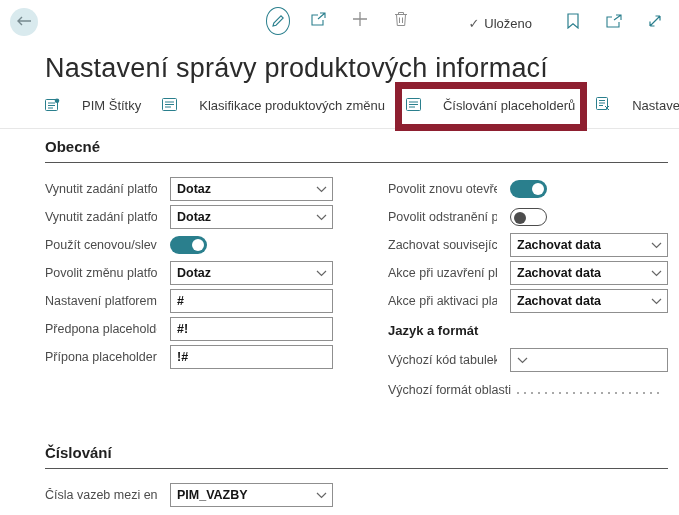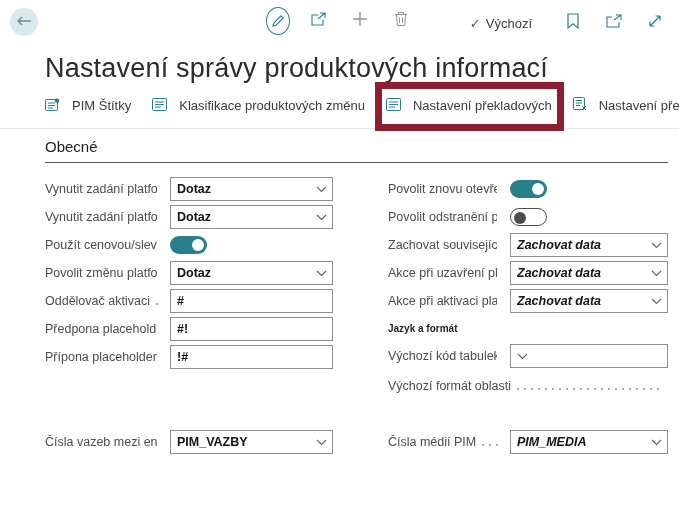--- a/index.html
+++ b/index.html
@@ -25,60 +25,60 @@
            color:#3b3b3b; margin-right:12px; }
   .saved .chk { color:#5a5a5a; font-size:13px; }
 
   
   .page-title { margin:7px 0 12px 45px; font-size:27px; font-weight:300;
                 color:#2b2b2b; letter-spacing:.2px; }
 
   
   .actionbar { margin:13px 0 0 45px; display:flex; align-items:center;
                gap:21px; font-size:13px; color:#3b3b3b; }
-  .action-item { display:flex; align-items:center; gap:12px; cursor:pointer;
+  .action-item { display:flex; align-items:center; gap:22px; cursor:pointer;
                  white-space:nowrap; position:relative; }
   .annotation { position:absolute; left:-11px; right:-12px; top:-16px;
                 bottom:-17px; border:7px solid #8e1f30; pointer-events:none;
                 z-index:6; }
   .bar-divider { height:1px; background:#e7e7e7; margin-top:14px; }
 
   
   .section { margin:0 11px 0 45px; }
-  .sec-head { font-size:15px; font-weight:400; color:#1f1f1f;
+  .sec-head { font-size:15px; font-weight:700; color:#1f1f1f;
               padding:9px 0 7px 0; border-bottom:1px solid #555; }
   .cols { display:flex; justify-content:space-between; margin-top:15px; }
   .col-l { width:288px; }
   .col-r { width:280px; }
 
   .row { display:flex; align-items:center; height:22px; margin-bottom:6px; }
   .lbl { flex:1; display:flex; align-items:center; min-width:0; }
   .lbl-t { font-size:12.5px; color:#4c4c4c; white-space:nowrap;
            overflow:hidden; }
   .dots { flex:1; height:2px; margin:6px 7px 0 6px;
           background:repeating-linear-gradient(to right,#a9a9a9 0 2px,transparent 2px 7px); }
 
   .ctrl { width:163px; height:24px; border:1px solid #8f8f8f; display:flex;
           align-items:center; padding:0 5px 0 6px; background:#fff;
           cursor:pointer; flex:none; }
-  .col-r .ctrl, .num-r .ctrl { width:158px;font-style:italic; }
+  .col-r .ctrl, .num-r .ctrl { width:158px; }
   .val { flex:1; font-size:12.5px; font-weight:600; color:#141414;
          white-space:nowrap; overflow:hidden; }
   .chev { display:flex; align-items:center; }
 
   .toggle { width:37px; height:18px; border-radius:9px; position:relative;
             cursor:pointer; flex:none; }
   .toggle.on { background:#2a7f8d; }
   .toggle.on .knob { position:absolute; right:3px; top:3px; width:12px;
                      height:12px; border-radius:50%; background:#fff; }
   .toggle.off { background:#fff; border:1px solid #4d4d4d; }
   .toggle.off .knob { position:absolute; left:3px; top:2.5px; width:12px;
                       height:12px; border-radius:50%; background:#4d4d4d; }
 
-  .subhead { font-size:10px; font-weight:700; color:#1f1f1f;
+  .subhead { font-size:13px; font-weight:700; color:#1f1f1f;
              margin:11px 0 11px 0; }
   .lang .row { margin-bottom:8px; }
 
   .section.numbering { margin-top:26px; }
   .numbering .row { margin-bottom:10px; }
 </style>
 </head>
 <body>
 
 <div class="topbar">
@@ -119,21 +119,21 @@
             <path d="M1 3.5h12M4.5 3.5V1.5h5v2M2.5 3.5l.8 11h7.4l.8-11z" fill="none" stroke="#8f8f8f"></path>
             <path d="M5.5 6.5v5.5M8.5 6.5v5.5" stroke="#8f8f8f"></path>
           </svg>
       </span>
     </div>
   </div>
 
   <div class="right-icons">
     <div class="saved">
       <span class="chk">✓</span>
-      <span>Výchozí</span>
+      <span>Uloženo</span>
     </div>
     <div class="icon-btn">
       <span>
         <svg width="12" height="16" viewBox="0 0 12 16">
             <path d="M1 1h10v14l-5-4.2L1 15z" fill="none" stroke="#2a7f8d" stroke-width="1.2"></path>
           </svg>
       </span>
     </div>
     <div class="icon-btn">
       <span>
@@ -175,21 +175,21 @@
     </span>
     <span>Klasifikace produktových změnu</span>
   </div>
   <div class="action-item">
     <span>
       <svg width="15" height="13" viewBox="0 0 15 13">
           <rect x="0.5" y="0.5" width="14" height="12" rx="1" fill="none" stroke="#2a7f8d"></rect>
           <path d="M3 4h9M3 6.5h9M3 9h6" stroke="#2a7f8d"></path>
         </svg>
     </span>
-    <span>Nastavení překladových</span>
+    <span>Číslování placeholderů</span>
     <div class="annotation"></div>
   </div>
   <div class="action-item">
     <span>
       <svg width="14" height="14" viewBox="0 0 14 14">
           <rect x="0.5" y="0.5" width="11" height="12" rx="1" fill="none" stroke="#2a7f8d"></rect>
           <path d="M3 3.5h6M3 6h6M3 8.5h4" stroke="#2a7f8d"></path>
           <path d="M9 9l4 4M13 9l-4 4" stroke="#2a7f8d"></path>
         </svg>
     </span>
@@ -256,21 +256,21 @@
           <span class="chev">
               <svg width="11" height="7" viewBox="0 0 11 7">
                 <path d="M1 1l4.5 4.5L10 1" fill="none" stroke="#666" stroke-width="1.2"></path>
               </svg>
             </span>
         </div>
       </div>
 
       <div class="row">
         <div class="lbl">
-            <span class="lbl-t">Oddělovač aktivaci</span>
+            <span class="lbl-t">Nastavení platforem</span>
             <span class="dots"></span>
           </div>
         <div class="ctrl">
           <span class="val">#</span>
         </div>
       </div>
 
       <div class="row">
         <div class="lbl">
             <span class="lbl-t">Předpona placeholderu</span>
@@ -387,52 +387,35 @@
               <span class="dots"></span>
             </div>
         </div>
       </div>
 
     </div>
   </div>
 </div>
 
 <div class="section numbering">
+  <div class="sec-head">Číslování</div>
   <div class="cols">
     <div class="col-l">
 
       <div class="row">
         <div class="lbl">
             <span class="lbl-t">Čísla vazeb mezi entit...</span>
             <span class="dots"></span>
           </div>
         <div class="ctrl">
           <span class="val">PIM_VAZBY</span>
           <span class="chev">
               <svg width="11" height="7" viewBox="0 0 11 7">
                 <path d="M1 1l4.5 4.5L10 1" fill="none" stroke="#666" stroke-width="1.2"></path>
               </svg>
             </span>
         </div>
       </div>
 
     </div>
 
-    <div class="col-r num-r">
-
-      <div class="row">
-        <div class="lbl">
-            <span class="lbl-t">Čísla médií PIM</span>
-            <span class="dots"></span>
-          </div>
-        <div class="ctrl">
-          <span class="val">PIM_MEDIA</span>
-          <span class="chev">
-              <svg width="11" height="7" viewBox="0 0 11 7">
-                <path d="M1 1l4.5 4.5L10 1" fill="none" stroke="#666" stroke-width="1.2"></path>
-              </svg>
-            </span>
-        </div>
-      </div>
-
-    </div>
   </div>
 </div>
 
 </body></html>

